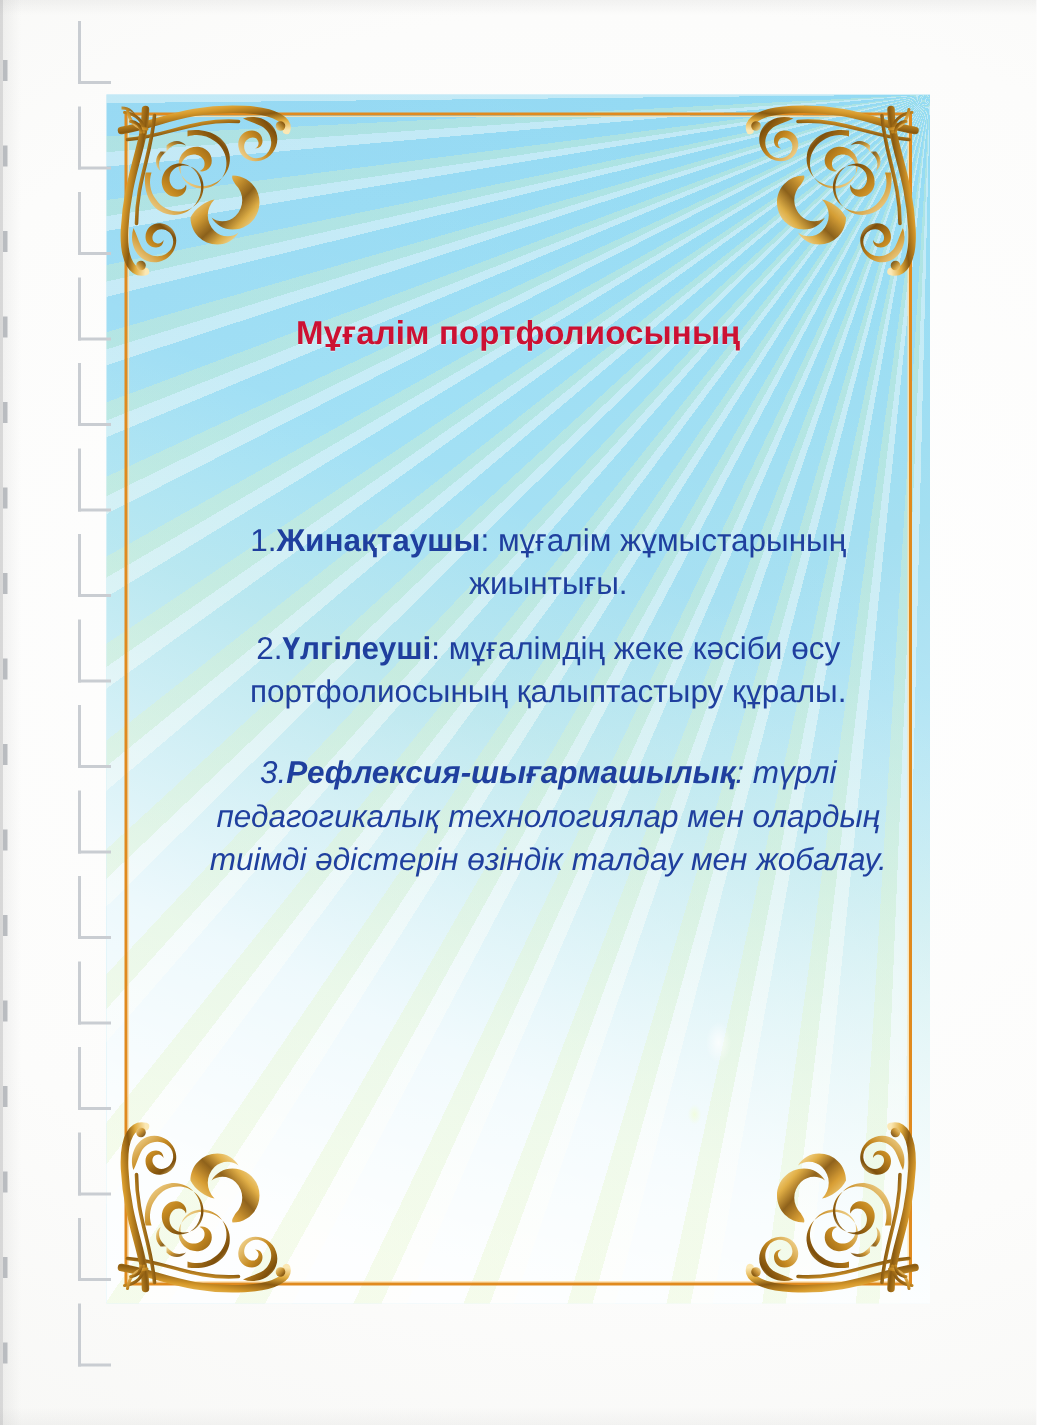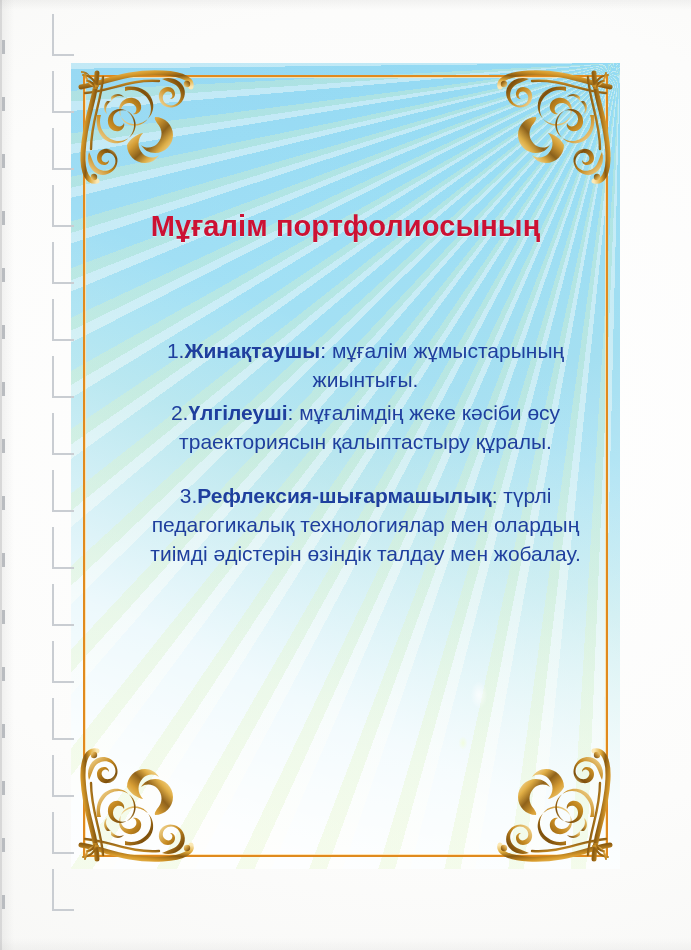--- a/index.html
+++ b/index.html
@@ -68,32 +68,32 @@
   .c-tr{right:-4px;top:-6px;transform:scaleX(-1);}
   .c-bl{left:-4px;bottom:-6px;transform:scaleY(-1);}
   .c-br{right:-4px;bottom:-6px;transform:scale(-1,-1);}
 
   
   #poster-content{position:absolute;inset:0;z-index:7;}
   #poster-title{
     position:absolute;left:36px;right:36px;top:145px;
     text-align:center;
     color:#cc1133;
-    font-size:29px;font-weight:bold;line-height:1.28;
+    font-size:22px;font-weight:bold;line-height:1.28;
     letter-spacing:.1px;
     text-shadow:0 1px 0 rgba(255,255,255,.45);
   }
   #poster-body{
     position:absolute;left:14px;right:14px;top:270px;
     color:#1f3f9e;
     font-size:21px;line-height:1.40;
     text-align:center;
   }
-  .para{margin:3px;padding-left:40px;}
-  .para.gap{margin-top:24px;}
+  .para{margin:13px;padding-left:40px;}
+  .para.gap{margin-top:24px;font-style:italic;}
   .lead{font-weight:bold;}
   .num{font-weight:normal;}
 </style>
 </head>
 <body>
 
 <div id="scan-page">
 
   <div class="edge-line"></div>
   <div class="binding-col" id="binding-col">
@@ -283,21 +283,21 @@
     <div id="poster-content">
       <div id="poster-title">
         <div>Мұғалім портфолиосының</div>
       </div>
 
       <div id="poster-body">
         <p class="para">
           <span class="num">1.</span><span class="lead">Жинақтаушы</span><span>: </span><span>мұғалім жұмыстарының жиынтығы.</span>
         </p>
         <p class="para">
-          <span class="num">2.</span><span class="lead">Үлгілеуші</span><span>: </span><span>мұғалімдің жеке кәсіби өсу траекториясын қалыптастыру құралы.</span>
+          <span class="num">2.</span><span class="lead">Үлгілеуші</span><span>: </span><span>мұғалімдің жеке кәсіби өсу портфолиосының қалыптастыру құралы.</span>
         </p>
         <p class="para gap">
           <span class="num">3.</span><span class="lead">Рефлексия-шығармашылық</span><span>: </span><span>түрлі педагогикалық технологиялар мен олардың тиімді әдістерін өзіндік талдау мен жобалау.</span>
         </p>
       </div>
     </div>
 
   </div>
 </div>
 

